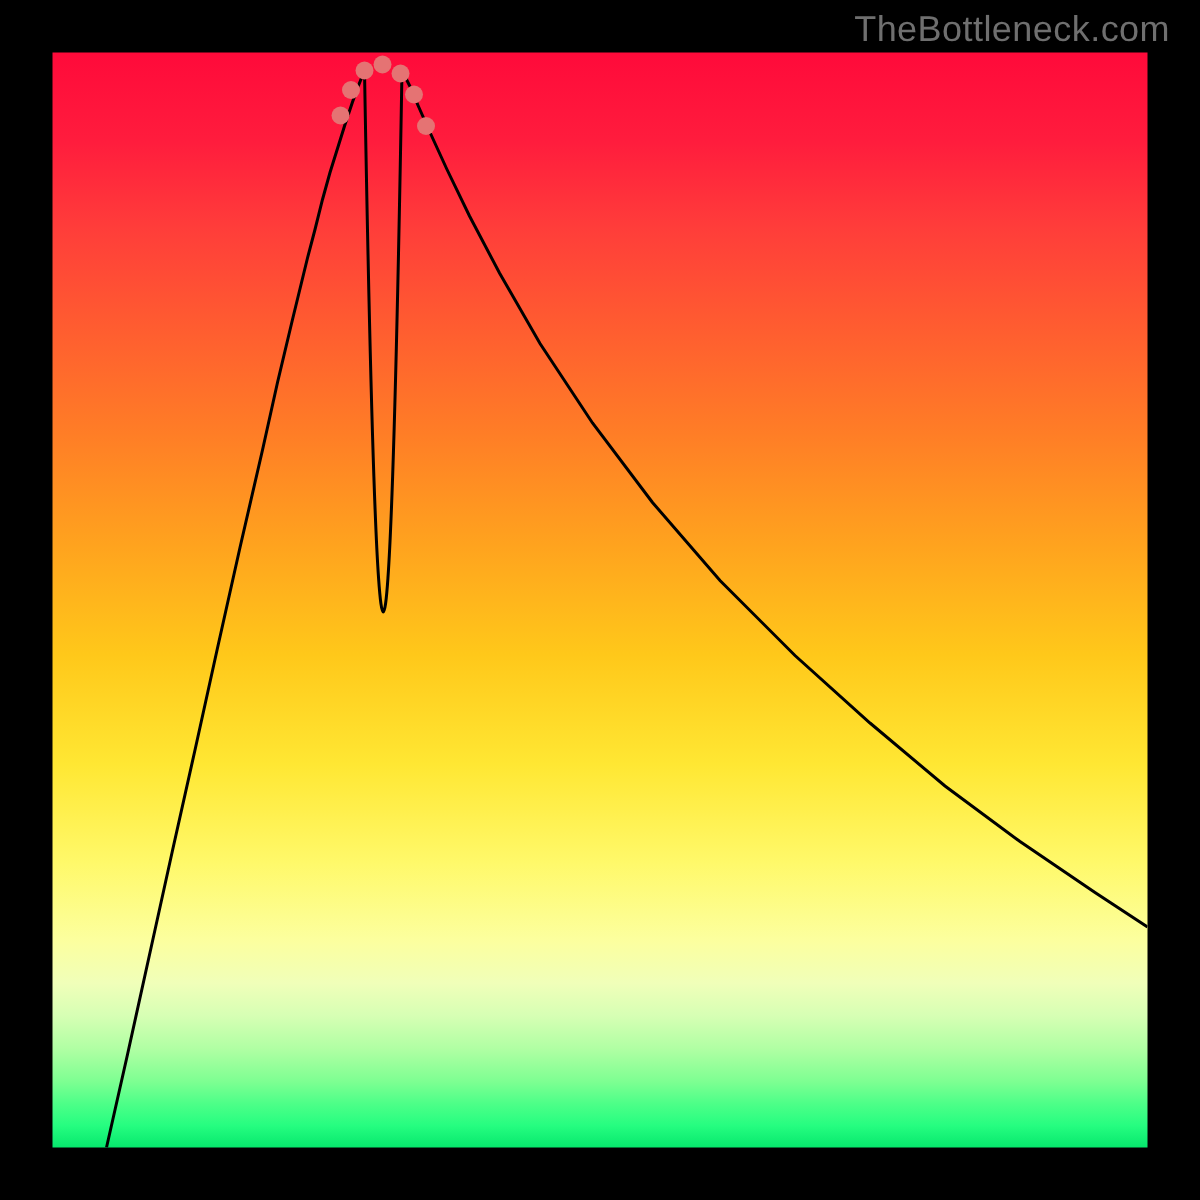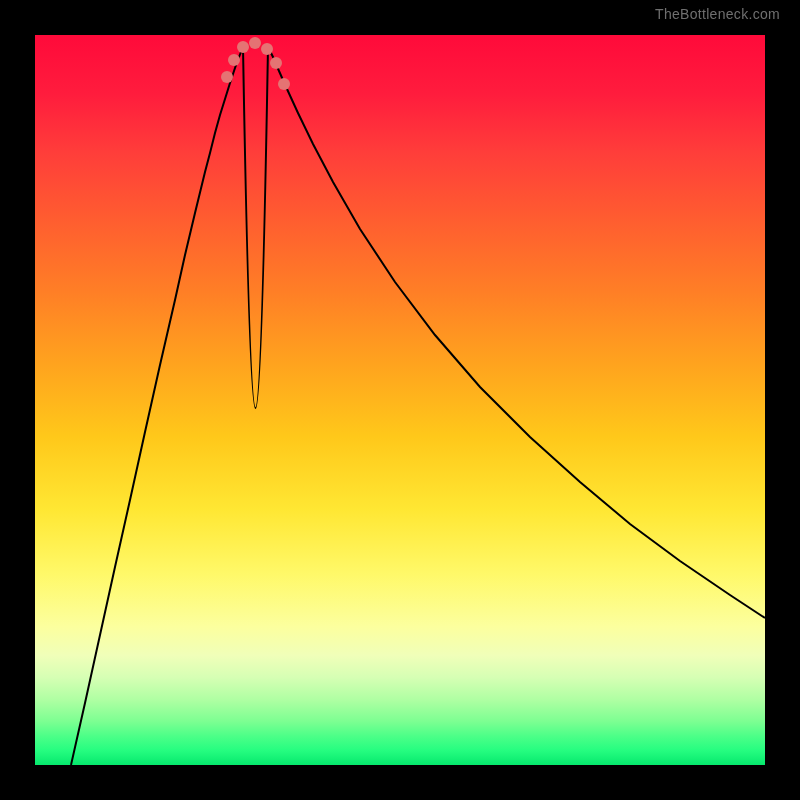--- a/index.html
+++ b/index.html
@@ -35,21 +35,21 @@
       #4dff88 96%,
       #26fd80 98%,
       #06e86d 100%
     );
   }
   .watermark {
     position: absolute;
     top: 6px;
     right: 20px;
     color: #6f6f6f;
-    font-size: 14px;
+    font-size: 24px;
     letter-spacing: 0.3px;
   }
   svg.curves {
     position: absolute;
     left: 0;
     top: 0;
   }
 </style>
 </head>
 <body>

